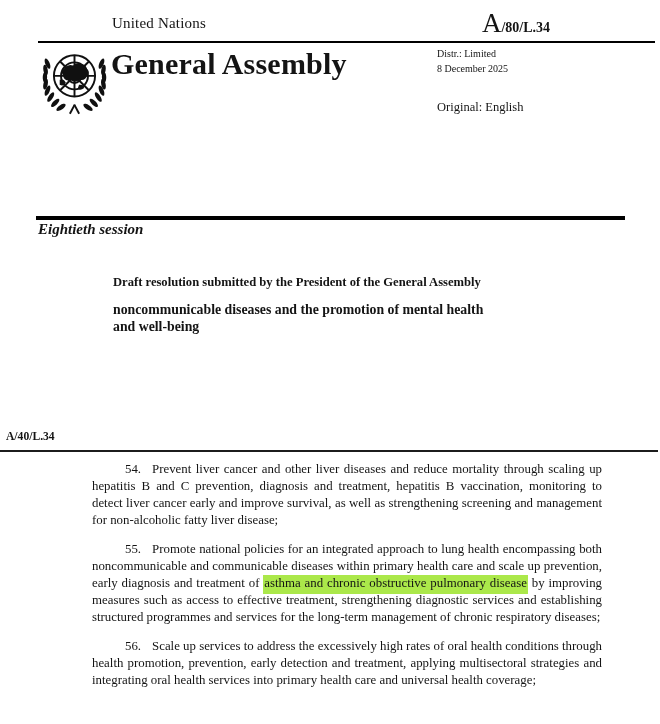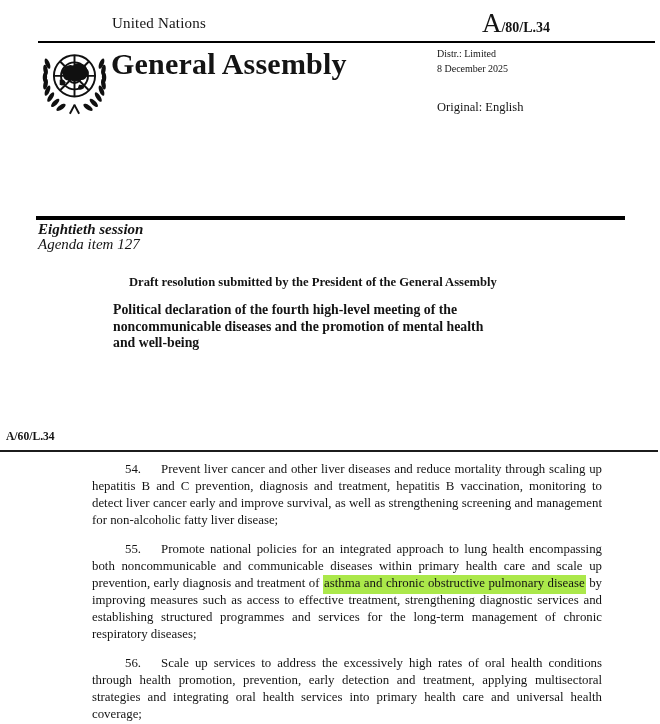--- a/index.html
+++ b/index.html
@@ -19,31 +19,31 @@
   .assembly-name { position:absolute; left:111px; top:47px; font-size:30px; font-weight:700; letter-spacing:.2px; }
 
   .distr-block { position:absolute; left:437px; top:46px; font-size:10px; line-height:15px; }
   .original-line { position:absolute; left:437px; top:100px; font-size:12.5px; }
 
   .rule-thick { position:absolute; left:36px; top:216px; width:589px; height:3.6px; background:#000; }
 
   .session-block { position:absolute; left:38px; top:222px; font-size:15px; line-height:14.7px;font-style:italic; }
   .session-block .b { font-weight:700; }
 
-  .draft-line { position:absolute; left:113px; top:275px; font-size:12.6px; font-weight:700;margin-left:16px; }
+  .draft-line { position:absolute; left:113px; top:275px; font-size:12.6px; font-weight:700; }
 
   .res-title { position:absolute; left:113px; top:302px; font-size:13.8px; font-weight:700; line-height:16.6px; }
 
   .margin-label { position:absolute; left:6px; top:430px; font-size:11.6px; font-weight:700; }
   .rule-thin-bottom { position:absolute; left:0; top:450px; width:658px; height:1.9px; background:#1c1c1c; }
 
   .body-text { position:absolute; left:92px; top:461px; width:510px; font-size:12.85px; line-height:17px; text-align:justify; }
   .body-text p { text-indent:33px; }
   .body-text p + p { margin-top:12px; }
-  .pnum { padding-right:20px; }
+  .pnum { padding-right:11px; }
   .hl { background:var(--hl,#abe84a); padding:1px 1px 4px 1px; }
 </style>
 </head>
 <body style="color: rgb(20, 20, 20);">
 
 <div class="page">
 
   <div class="org-name">United Nations</div>
 
   <div class="doc-symbol">
@@ -96,32 +96,30 @@
   <div class="distr-block">
     <div>Distr.: Limited</div>
     <div>8 December 2025</div>
   </div>
   <div class="original-line">Original: English</div>
 
   <div class="rule-thick"></div>
 
   <div class="session-block">
     <div class="b">Eightieth session</div>
-    <div>Agenda item 127</div>
   </div>
 
   <div class="draft-line">Draft resolution submitted by the President of the General Assembly</div>
 
   <div class="res-title">
-    <div>Political declaration of the fourth high-level meeting of the</div>
     <div>noncommunicable diseases and the promotion of mental health</div>
     <div>and well-being</div>
   </div>
 
-  <div class="margin-label">A/60/L.34</div>
+  <div class="margin-label">A/40/L.34</div>
   <div class="rule-thin-bottom"></div>
 
   <div class="body-text">
       <p><span class="pnum">54.</span><span>Prevent liver cancer and other liver diseases and reduce mortality through scaling up hepatitis B and C prevention, diagnosis and treatment, hepatitis B vaccination, monitoring to detect liver cancer early and improve survival, as well as strengthening screening and management for non-alcoholic fatty liver disease;</span></p>
       <p><span class="pnum">55.</span><span>Promote national policies for an integrated approach to lung health encompassing both noncommunicable and communicable diseases within primary health care and scale up prevention, early diagnosis and treatment of </span><span class="hl">asthma and chronic obstructive pulmonary disease</span><span> by improving measures such as access to effective treatment, strengthening diagnostic services and establishing structured programmes and services for the long-term management of chronic respiratory diseases;</span></p>
       <p><span class="pnum">56.</span><span>Scale up services to address the excessively high rates of oral health conditions through health promotion, prevention, early detection and treatment, applying multisectoral strategies and integrating oral health services into primary health care and universal health coverage;</span></p>
     </div>
 
 </div>
 

